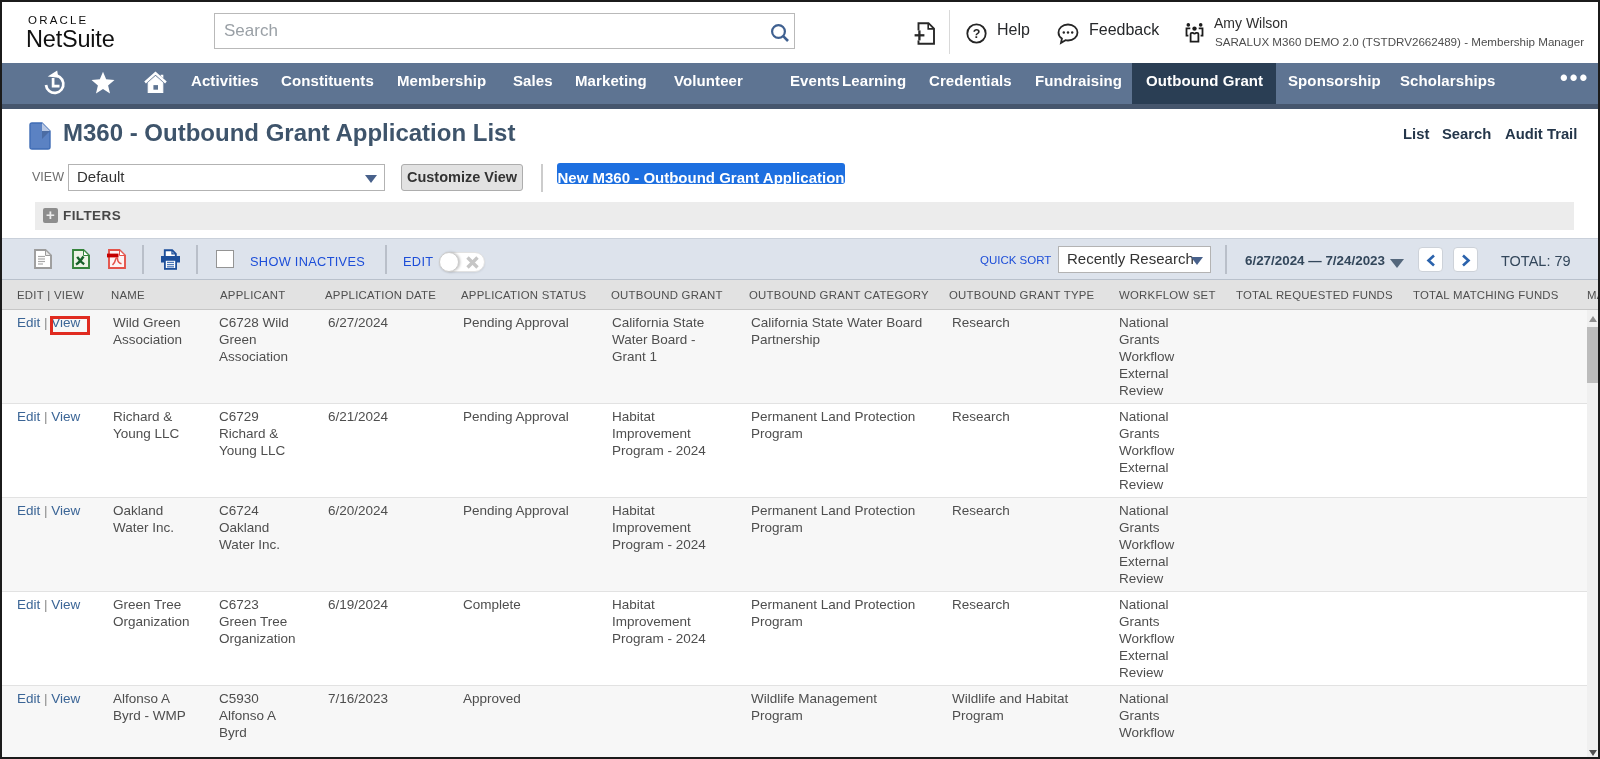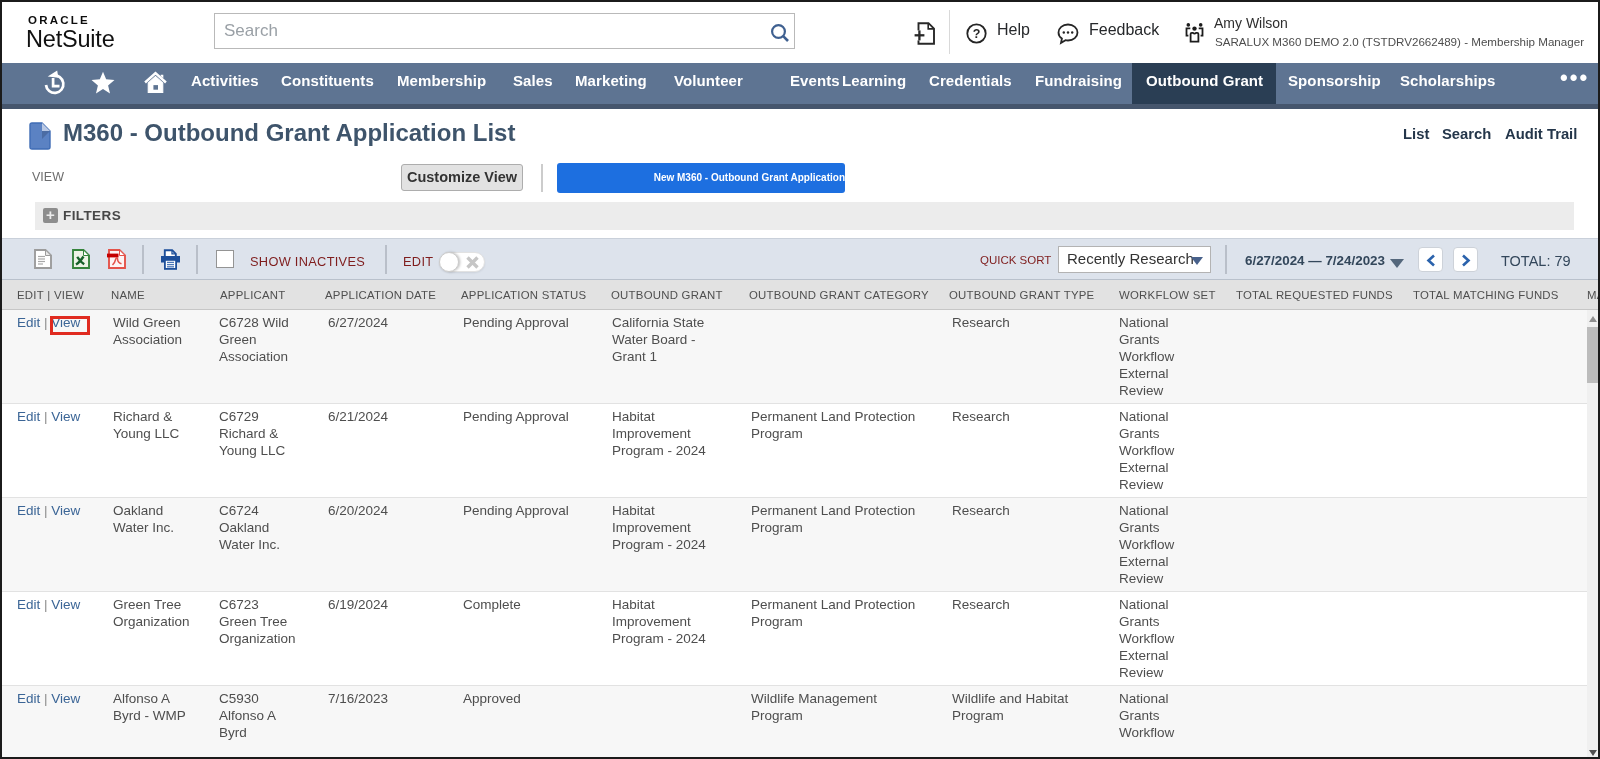--- a/index.html
+++ b/index.html
@@ -3,21 +3,21 @@
 <meta charset="utf-8">
 <style>
   * { margin:0; padding:0; box-sizing:border-box; }
   html,body { width:1600px; height:759px; overflow:hidden; background:#fff;
     font-family:"Liberation Sans", sans-serif; }
   .abs { position:absolute; }
   #frame { position:absolute; left:0; top:0; width:1600px; height:759px;
     border:2px solid #1b1b1b; background:#fff; overflow:hidden; }
   
   #topbar { position:absolute; left:0; top:0; width:1596px; height:61px; background:#fff; }
-  .oracle { position:absolute; left:26px; top:12px; font-size:11.5px; font-weight:700;
+  .oracle { position:absolute; left:26px; top:12px; font-size:11.5px; font-weight:400;
     letter-spacing:2.2px; color:#0d0d0d; }
   .netsuite { position:absolute; left:24px; top:24px; font-size:23.5px; font-weight:400;
     color:#111; letter-spacing:-0.2px; }
   #searchbox { position:absolute; left:212px; top:11px; width:581px; height:36px;
     border:1px solid #b9b9b9; background:#fff; }
   #searchbox .ph { position:absolute; left:9px; top:7px; font-size:17px; color:#9aa0a6; }
   .tb-txt { position:absolute; top:19px; font-size:16px; color:#26282b; }
   .tb-div { position:absolute; top:8px; width:1px; height:44px; background:#d9d9d9; }
   .uname { position:absolute; left:1212px; top:13px; font-size:14px; color:#2e2e2e; }
   .usub  { position:absolute; left:1213px; top:32.5px; font-size:11.6px; color:#4d4d4d; white-space:nowrap; }
@@ -32,36 +32,36 @@
   .toplink { position:absolute; top:124px; font-size:14.8px; font-weight:700; color:#24364a; }
   
   .lbl-view { position:absolute; left:30px; top:168px; font-size:12.5px; color:#6d6d6d; }
   .sel { position:absolute; background:#fff; border:1px solid #b3b3b3; }
   .sel .txt { position:absolute; left:8px; top:3px; font-size:15px; color:#333; }
   .tri { position:absolute; width:0; height:0; border-left:6.5px solid transparent;
     border-right:6.5px solid transparent; border-top:8px solid #48618b; }
   #btn-cust { position:absolute; left:399px; top:162px; width:122px; height:27px;
     background:#e2e2e2; border:1px solid #adadad; border-radius:3px;
     font-size:14.5px; font-weight:700; color:#333; text-align:center; line-height:25px; }
-  #btn-new { position:absolute; left:555px; top:161px; width:288px; height:30px;
+  #btn-new { position:absolute; left:555px; top:161px; width:288px; height:21px;
     background:#1d6fe0; border-radius:3px; font-weight:700; color:#fff;
-    text-align:right; line-height:29px; font-size:10px; }
+    text-align:center; line-height:29px; font-size:15px; }
   .vdiv { position:absolute; left:539px; top:162px; width:2px; height:28px; background:#ccc; }
   
   #filters { position:absolute; left:33px; top:200px; width:1539px; height:28px; background:#ececec; }
   #filters .plus { position:absolute; left:8px; top:6px; width:15px; height:15px; background:#8d8d8d;
     border-radius:2px; color:#ececec; font-size:15px; font-weight:700; text-align:center; line-height:14px;}
   #filters .t { position:absolute; left:28px; top:6px; font-size:13.5px; font-weight:700;
     color:#474747; letter-spacing:0.4px; }
   
   #toolbar { position:absolute; left:0; top:236px; width:1596px; height:42px; background:#dde3ec;
     border-top:1px solid #c9d0da; border-bottom:1px solid #b9c1cc; }
   .tbi { position:absolute; top:10px; }
   .tb-div2 { position:absolute; top:6px; width:2px; height:29px; background:#b9bfc9; }
-  .tb-lbl { position:absolute; top:15px; font-size:12.8px; color:#7f1d1d; letter-spacing:0.3px; }
+  .tb-lbl { position:absolute; top:15px; font-size:12.8px; color:#1d4ed8; letter-spacing:0.3px; }
   #chk { position:absolute; left:214px; top:11px; width:18px; height:18px; background:#fff;
     border:1px solid #949494; }
   #toggle { position:absolute; left:437px; top:13px; width:46px; height:20px; background:#fff;
     border:1px solid #e2e2e2; border-radius:10px; box-shadow:0 1px 2px rgba(0,0,0,.08); }
   #toggle .knob { position:absolute; left:-1px; top:-1px; width:20px; height:20px; border-radius:50%;
     background:#fff; border:1px solid #cccccc; box-shadow:1.5px 0 2.5px rgba(0,0,0,.22); }
   .qs-date { position:absolute; left:1243px; top:14px; font-size:13.4px; font-weight:700; color:#33475b; }
   .pagebtn { position:absolute; top:8px; width:25px; height:25px; background:#fff;
     border:1px solid #cdd2d9; border-radius:4px; color:#2a62ac; font-size:16px; font-weight:700;
     text-align:center; line-height:23px; }
@@ -169,20 +169,24 @@
     <path d="M1 3 Q1 1 3 1 H13 L21 9 V25 Q21 27 19 27 H3 Q1 27 1 25 Z" fill="#5b82c3" stroke="#3f6cb5" stroke-width="1.4"></path>
     <path d="M13 1 L21 9 H13 Z" fill="#b9c8e4"></path>
     <path d="M13 9 H21 L13 17 Z" fill="#49699f" opacity="0.85"></path>
   </svg>
   <div class="h1">M360 - Outbound Grant Application List</div>
   <div class="toplink" style="left:1401px">List</div>
   <div class="toplink" style="left:1440px">Search</div>
   <div class="toplink" style="left:1503px">Audit Trail</div>
 
   <div class="lbl-view">VIEW</div>
+  <div class="sel" style="left:66px;top:162px;width:317px;height:27px">
+    <div class="txt">Default</div>
+    <div class="tri" style="right:7px;top:10px"></div>
+  </div>
   <div id="btn-cust">Customize View</div>
   <div class="vdiv"></div>
   <div id="btn-new">New M360 - Outbound Grant Application</div>
 
   <div id="filters">
       <div class="plus">+</div>
       <div class="t">FILTERS</div>
     </div>
 
   <div id="toolbar">
@@ -258,20 +262,21 @@
     <div class="th" style="left:1585px">MA</div>
   </div>
 
   <div class="row" style="top:308px;height:94px;background:#f7f7f7">
     <div class="cell" style="left:15px"><span class="lnk">Edit</span> <span class="pipe">|</span> <span class="lnk">View</span></div>
     <div class="cell" style="left:111px">Wild Green<br>Association</div>
     <div class="cell" style="left:217px">C6728 Wild<br>Green<br>Association</div>
     <div class="cell" style="left:326px">6/27/2024</div>
     <div class="cell" style="left:461px">Pending Approval</div>
     <div class="cell" style="left:610px">California State<br>Water Board -<br>Grant 1</div>
+    <div class="cell" style="left:749px">California State Water Board<br>Partnership</div>
     <div class="cell" style="left:950px">Research</div>
     <div class="cell" style="left:1117px">National<br>Grants<br>Workflow<br>External<br>Review</div>
   </div>
   <div class="row" style="top:402px;height:94px;background:#ffffff">
     <div class="cell" style="left:15px"><span class="lnk">Edit</span> <span class="pipe">|</span> <span class="lnk">View</span></div>
     <div class="cell" style="left:111px">Richard &amp;<br>Young LLC</div>
     <div class="cell" style="left:217px">C6729<br>Richard &amp;<br>Young LLC</div>
     <div class="cell" style="left:326px">6/21/2024</div>
     <div class="cell" style="left:461px">Pending Approval</div>
     <div class="cell" style="left:610px">Habitat<br>Improvement<br>Program - 2024</div>

